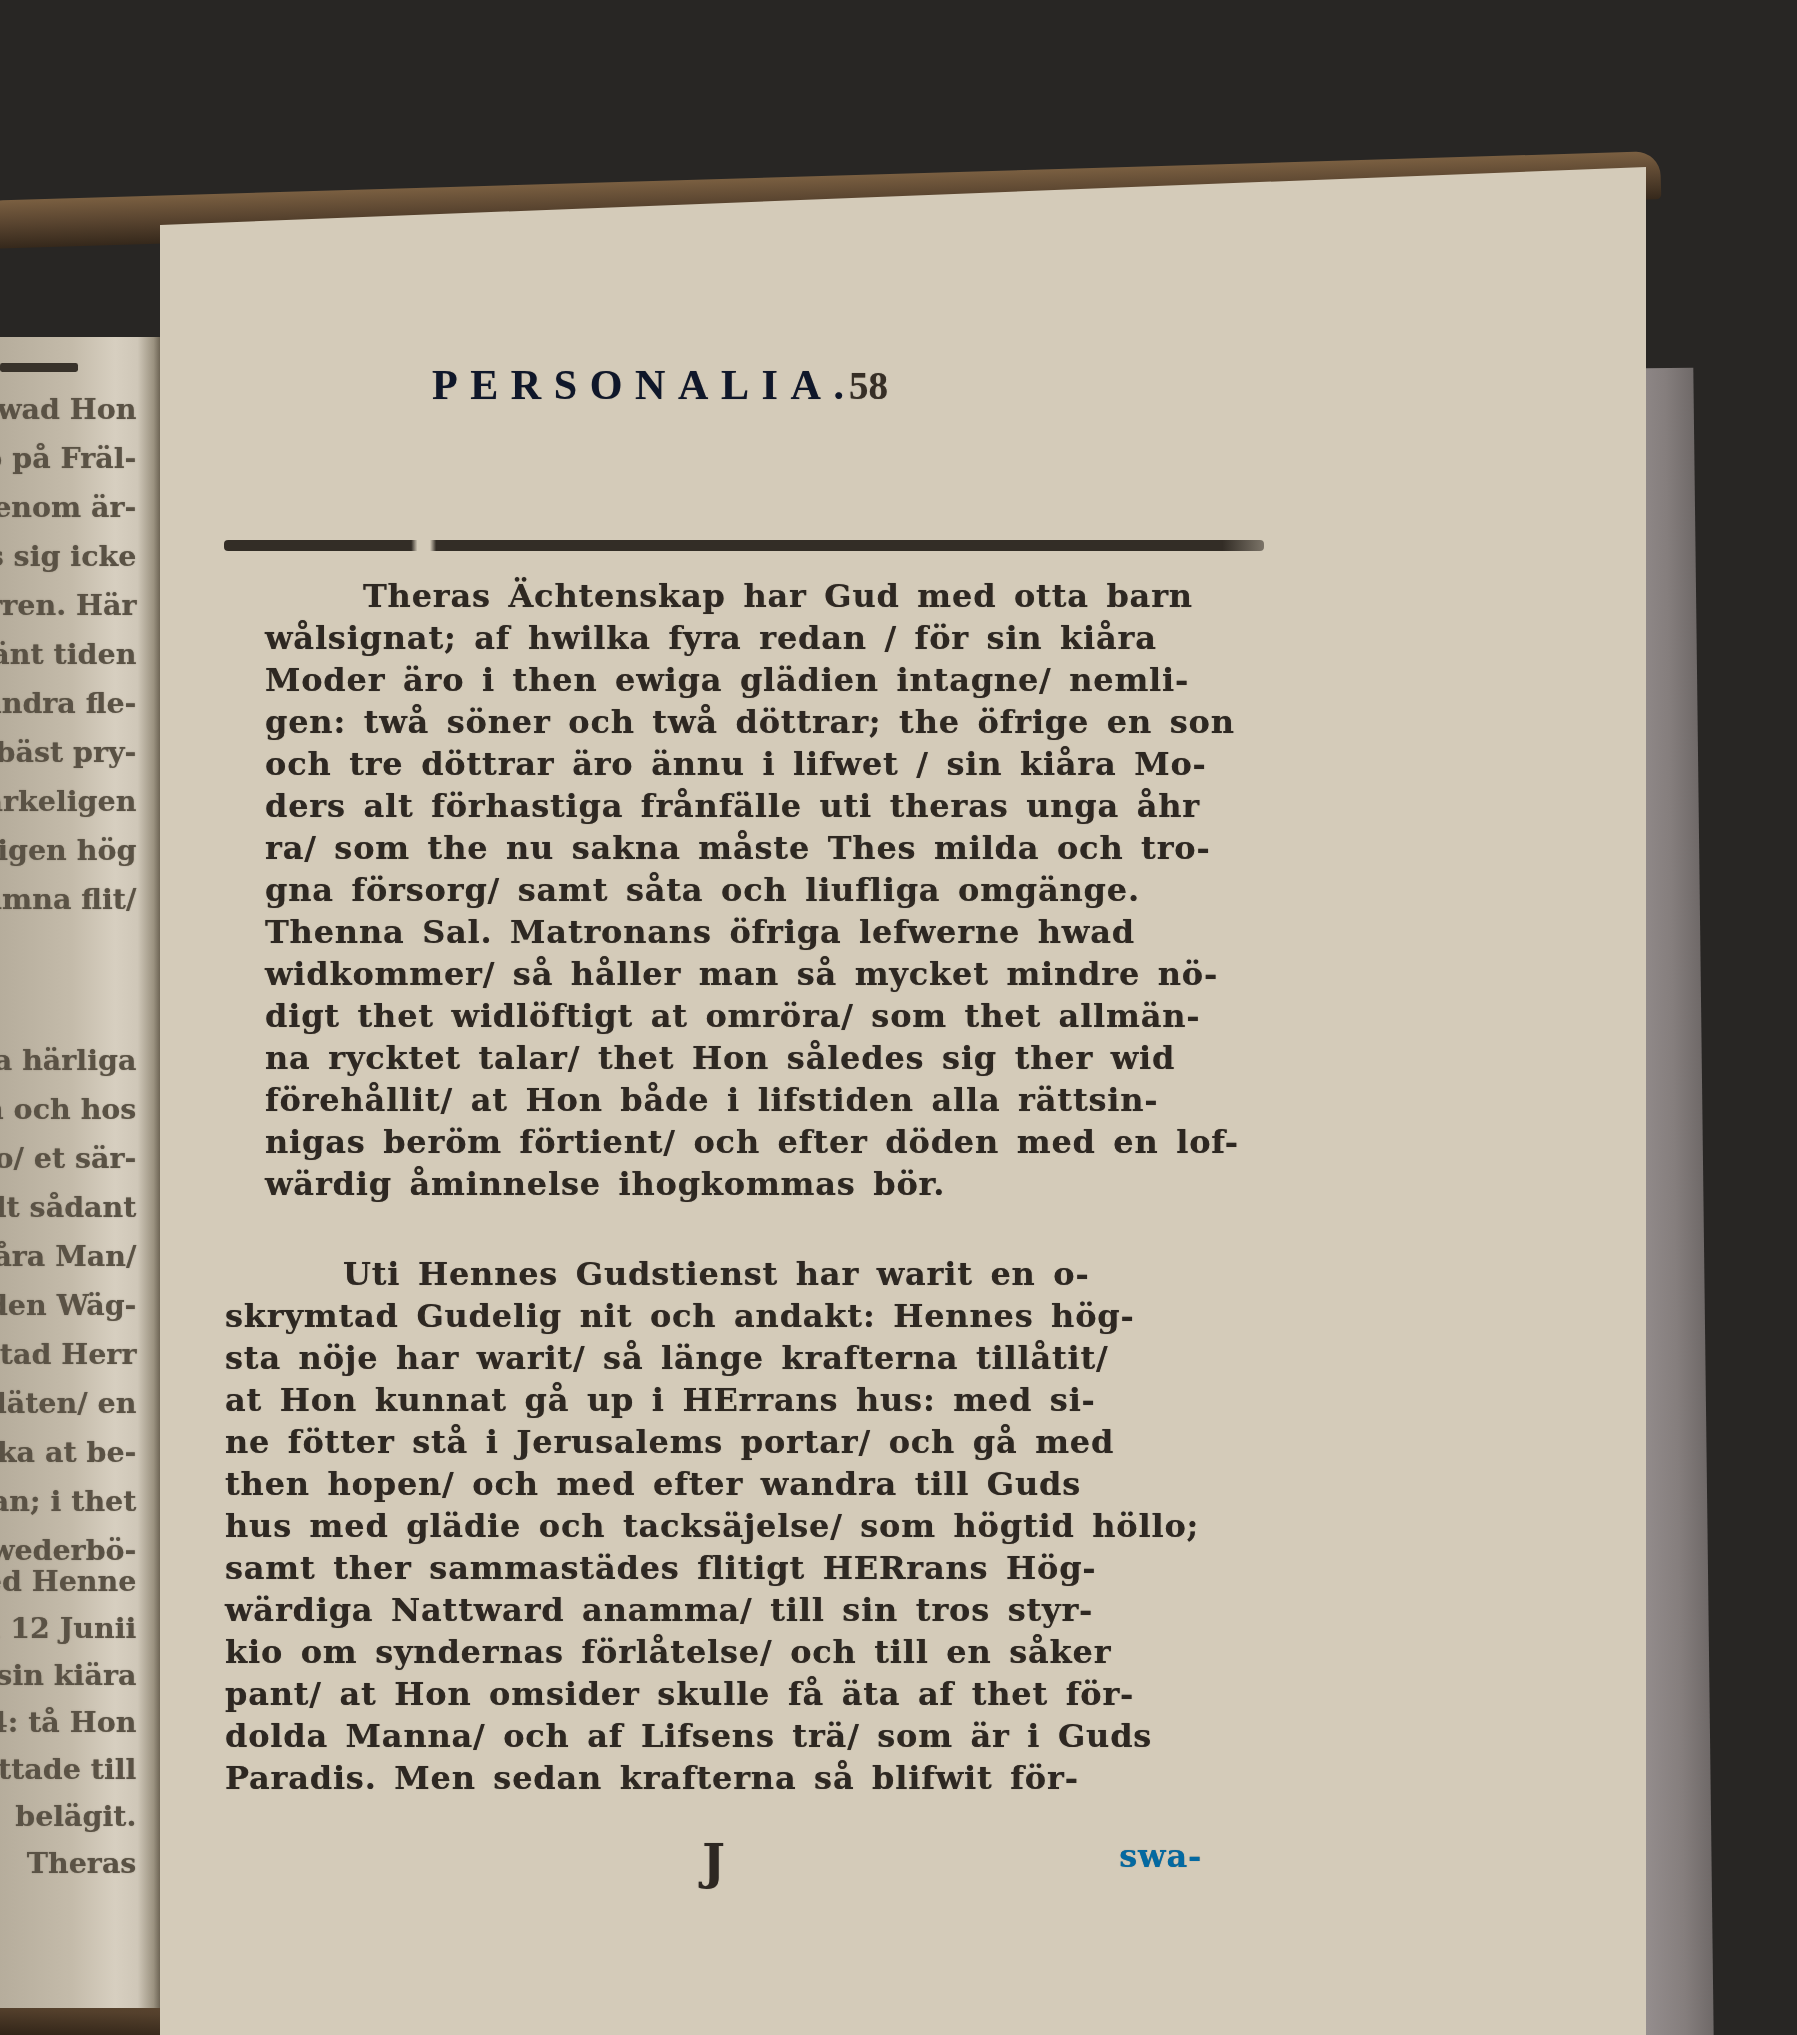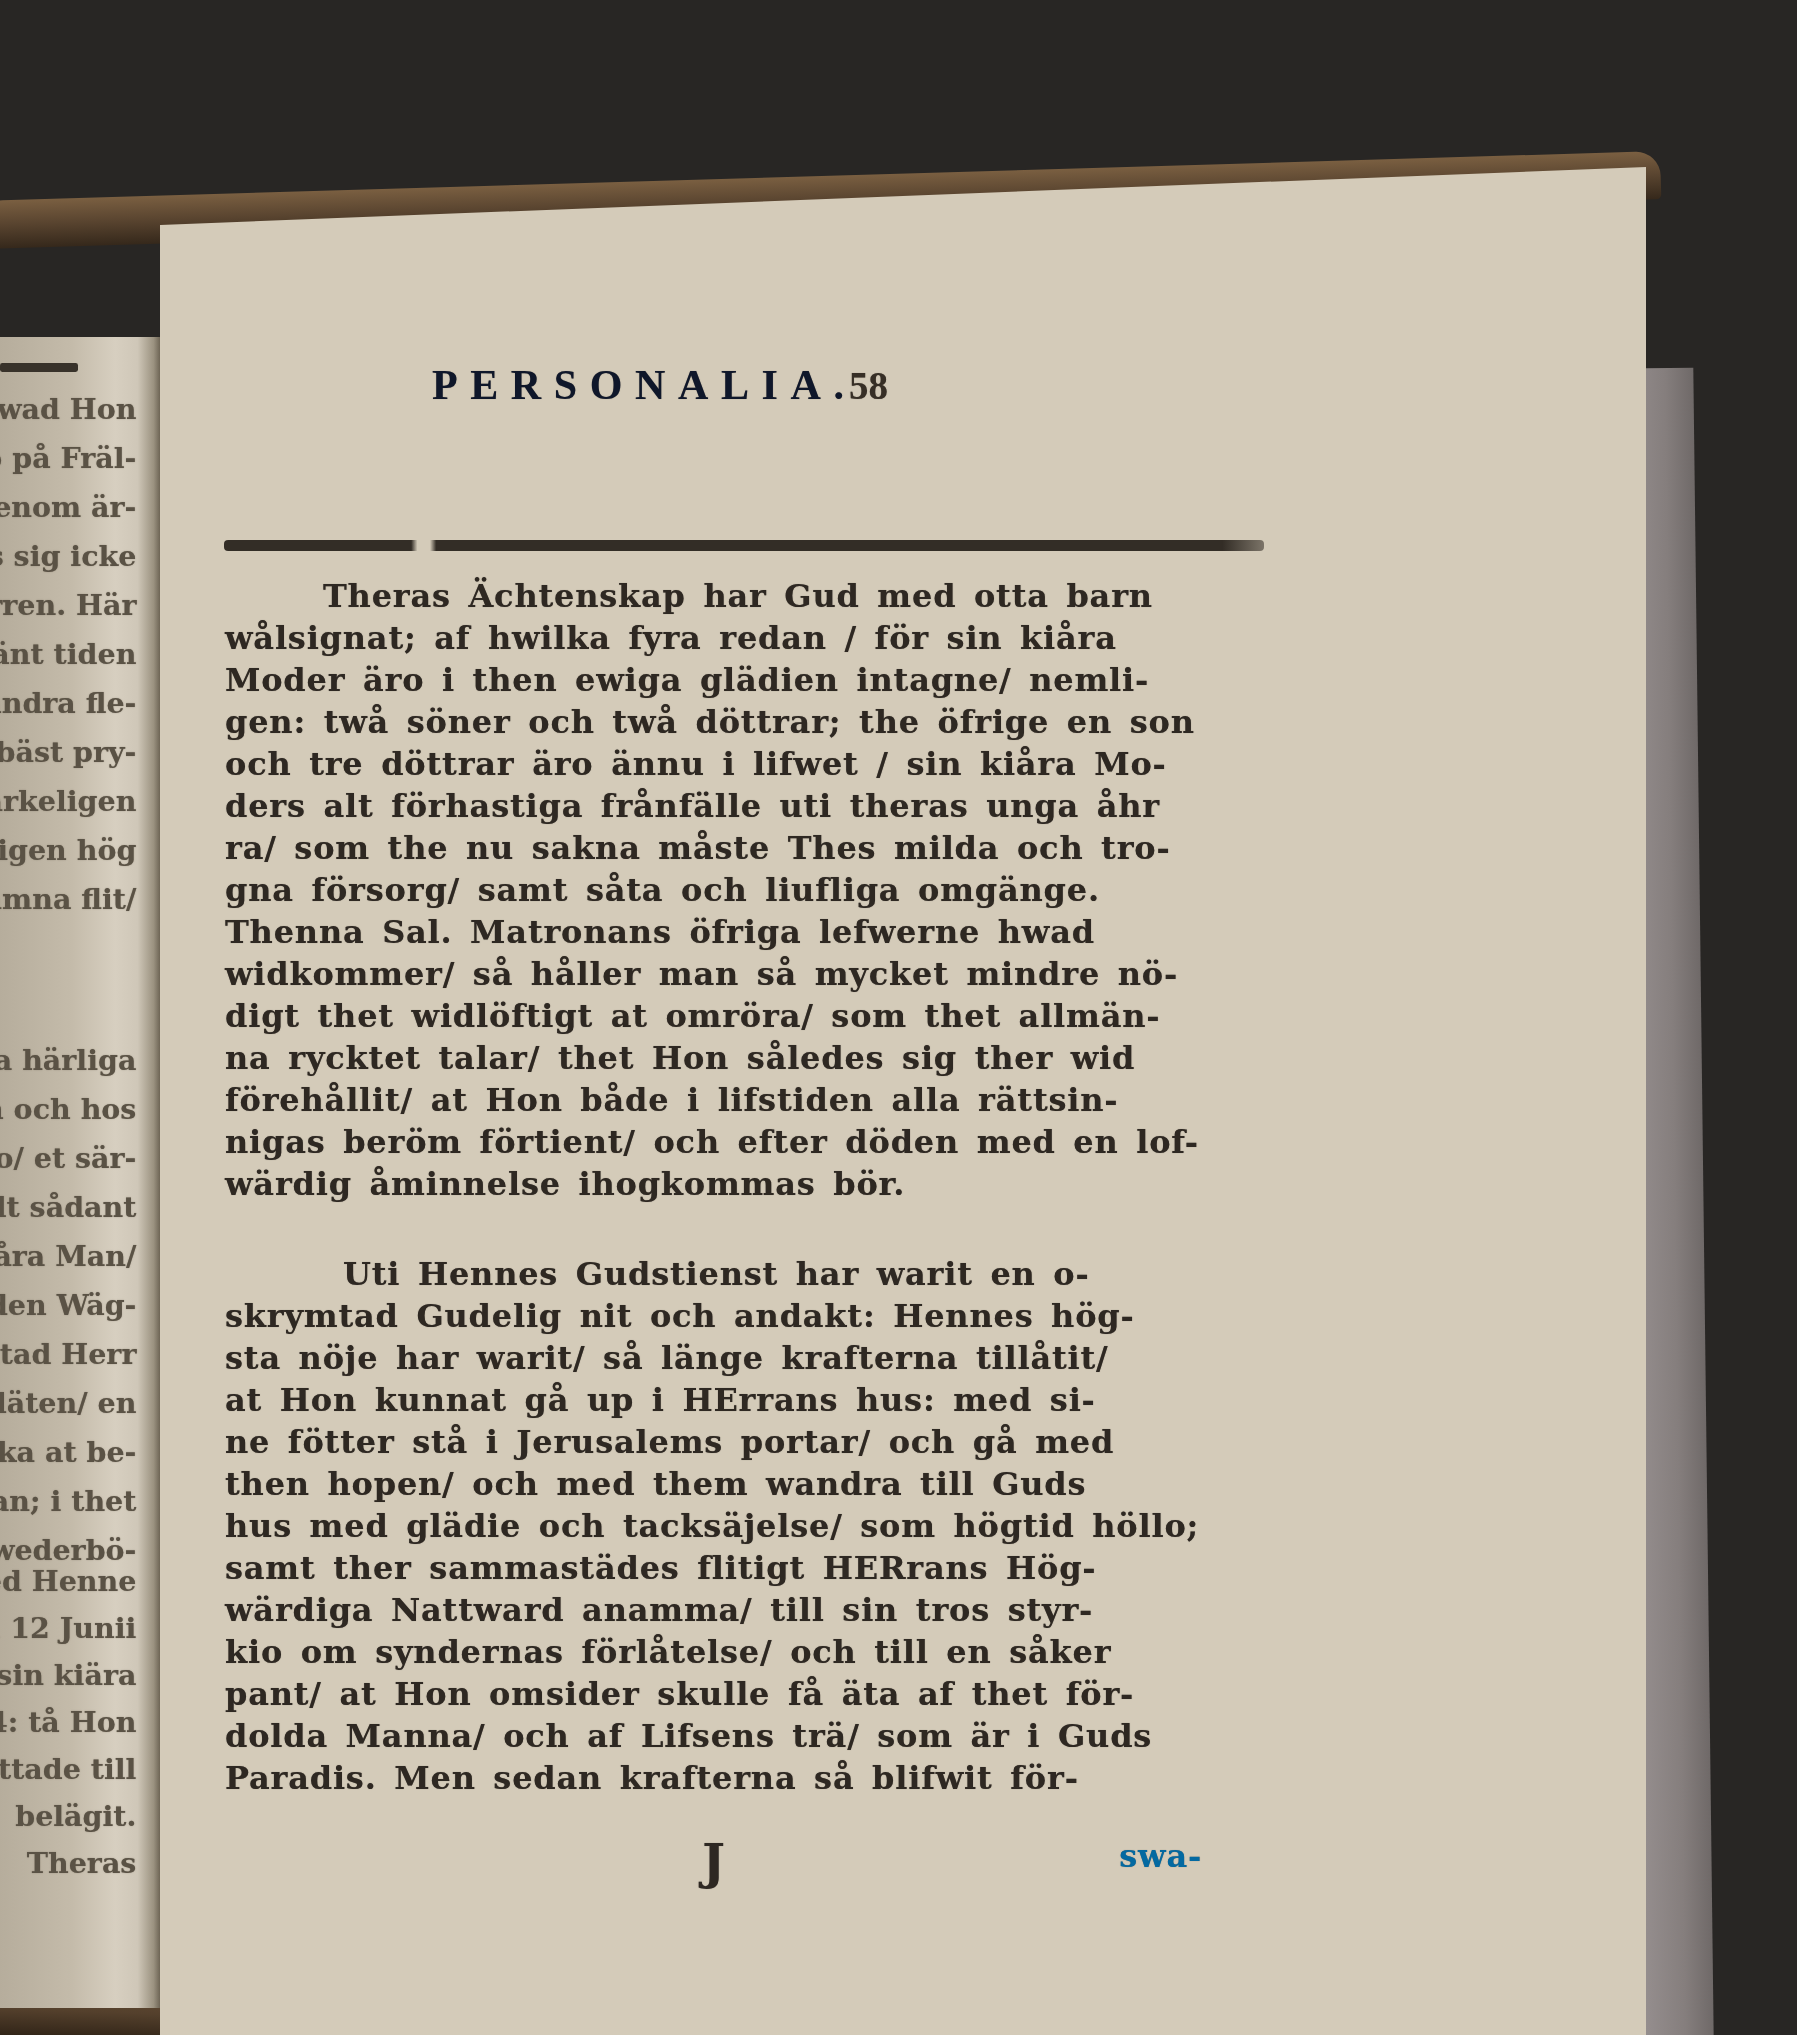--- a/index.html
+++ b/index.html
@@ -86,21 +86,21 @@
   }
   .text-block{
     position:absolute;left:65px;top:408px;width:977px;
     color:#2e2822;font-weight:700;
   }
   .para .line{
     height:42px;line-height:42px;font-size:32px;white-space:nowrap;
     letter-spacing:0.8px;word-spacing:5.7px;
     text-shadow:0 0 0.8px rgba(46,40,34,.55);
   }
-  .para-1{margin-bottom:48px;}
+  .para-1{margin-bottom:48px;margin-left:40px;}
   .para-1 .line:first-child{padding-left:98px;}
   .para-2 .line:first-child{padding-left:118px;}
   .sig-row{position:relative;margin-top:33px;height:69px;}
   .signature{
     display:block;text-align:center;font-size:48px;line-height:61px;
     font-weight:700;color:#2e2822;text-shadow:0 0 0.8px rgba(46,40,34,.55);
   }
   .catchword{
     position:absolute;right:0;top:3.3px;font-size:32px;line-height:42px;
     font-weight:700;letter-spacing:0.8px;color:#0369a1;
@@ -179,21 +179,21 @@
         <div class="line">förehållit/ at Hon både i lifstiden alla rättsin-</div>
         <div class="line">nigas beröm förtient/ och efter döden med en lof-</div>
         <div class="line">wärdig åminnelse ihogkommas bör.</div>
       </div>
     <div class="para para-2">
         <div class="line">Uti Hennes Gudstienst har warit en o-</div>
         <div class="line">skrymtad Gudelig nit och andakt: Hennes hög-</div>
         <div class="line">sta nöje har warit/ så länge krafterna tillåtit/</div>
         <div class="line">at Hon kunnat gå up i HErrans hus: med si-</div>
         <div class="line">ne fötter stå i Jerusalems portar/ och gå med</div>
-        <div class="line">then hopen/ och med them wandra till Guds</div>
+        <div class="line">then hopen/ och med efter wandra till Guds</div>
         <div class="line">hus med glädie och tacksäjelse/ som högtid höllo;</div>
         <div class="line">samt ther sammastädes flitigt HERrans Hög-</div>
         <div class="line">wärdiga Nattward anamma/ till sin tros styr-</div>
         <div class="line">kio om syndernas förlåtelse/ och till en såker</div>
         <div class="line">pant/ at Hon omsider skulle få äta af thet för-</div>
         <div class="line">dolda Manna/ och af Lifsens trä/ som är i Guds</div>
         <div class="line">Paradis.  Men sedan krafterna så blifwit för-</div>
       </div>
     <div class="sig-row">
       <span class="signature">J</span>

